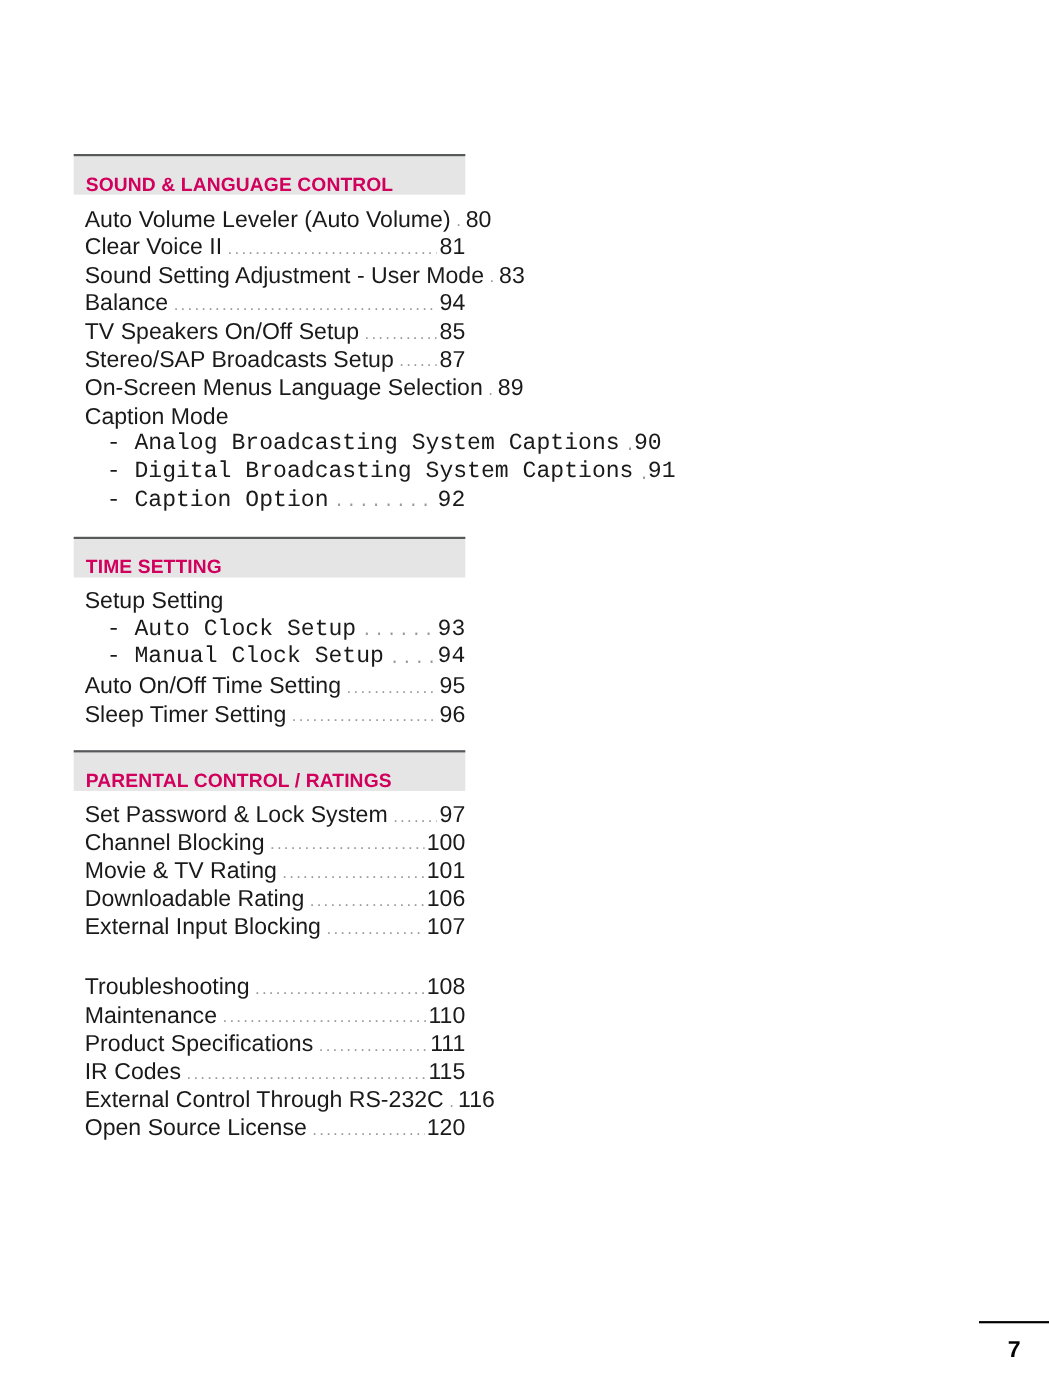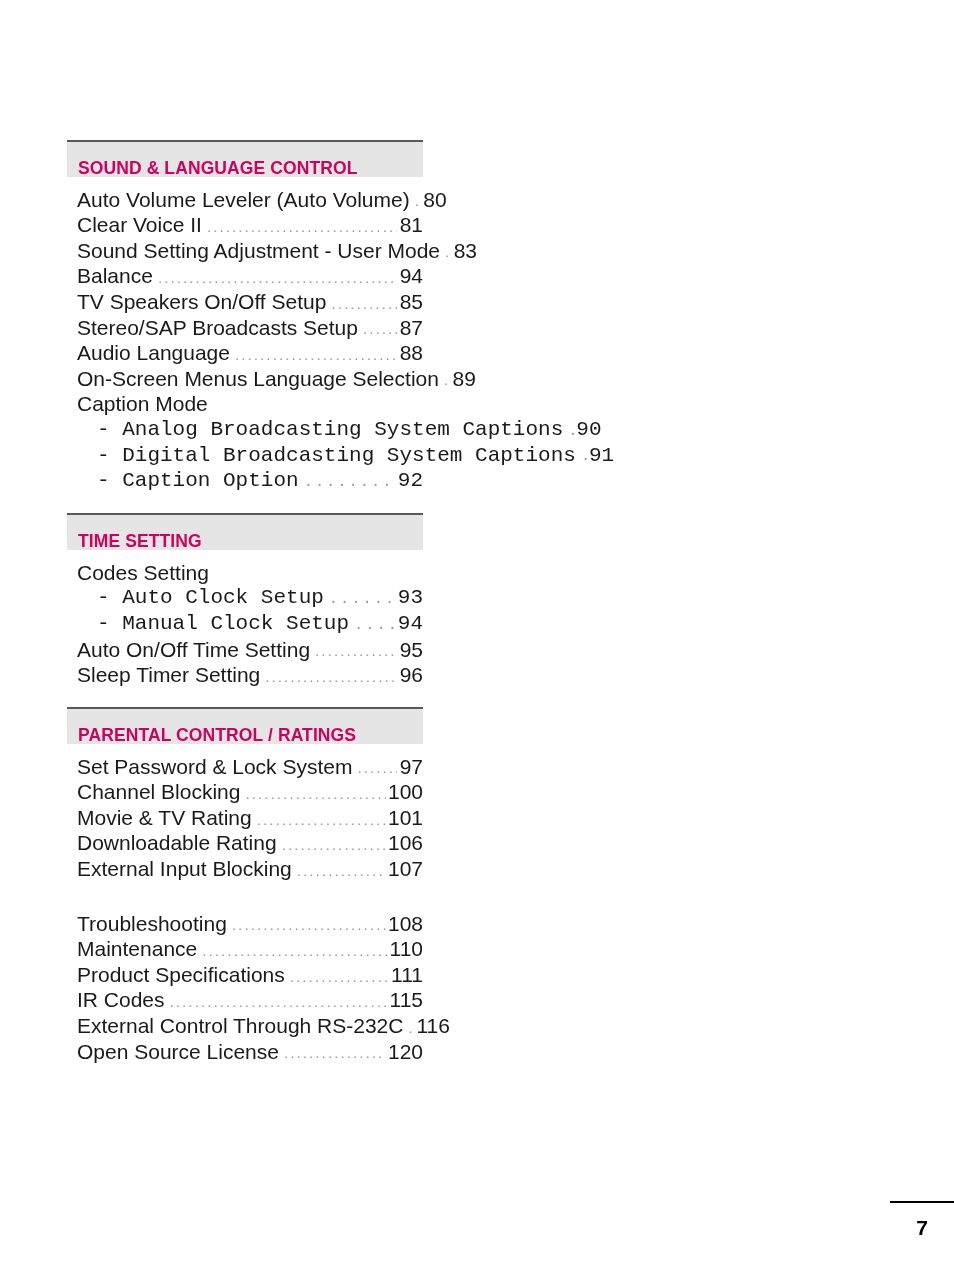--- a/index.html
+++ b/index.html
@@ -156,25 +156,20 @@
             <span class="entry-label">TV Speakers On/Off Setup</span>
             <span class="leader"></span>
             <span class="page-num">85</span>
           </li>
           <li class="entry">
             <span class="entry-label">Stereo/SAP Broadcasts Setup</span>
             <span class="leader"></span>
             <span class="page-num">87</span>
           </li>
           <li class="entry">
-            <span class="entry-label">Audio Language</span>
-            <span class="leader"></span>
-            <span class="page-num">88</span>
-          </li>
-          <li class="entry">
             <span class="entry-label">On-Screen Menus Language Selection</span>
             <span class="leader"></span>
             <span class="page-num">89</span>
           </li>
           <li class="entry noleader">
             <span class="entry-label">Caption Mode</span>
             <span class="leader"></span>
             <span class="page-num"></span>
           </li>
           <li class="entry sub">
@@ -193,21 +188,21 @@
             <span class="page-num">92</span>
           </li>
         </ul>
       </div>
       <div class="section">
         <div class="band">
           <span class="band-title">TIME SETTING</span>
         </div>
         <ul class="entries">
           <li class="entry noleader">
-            <span class="entry-label">Codes Setting</span>
+            <span class="entry-label">Setup Setting</span>
             <span class="leader"></span>
             <span class="page-num"></span>
           </li>
           <li class="entry sub">
             <span class="entry-label">- Auto Clock Setup</span>
             <span class="leader"></span>
             <span class="page-num">93</span>
           </li>
           <li class="entry sub">
             <span class="entry-label">- Manual Clock Setup</span>

